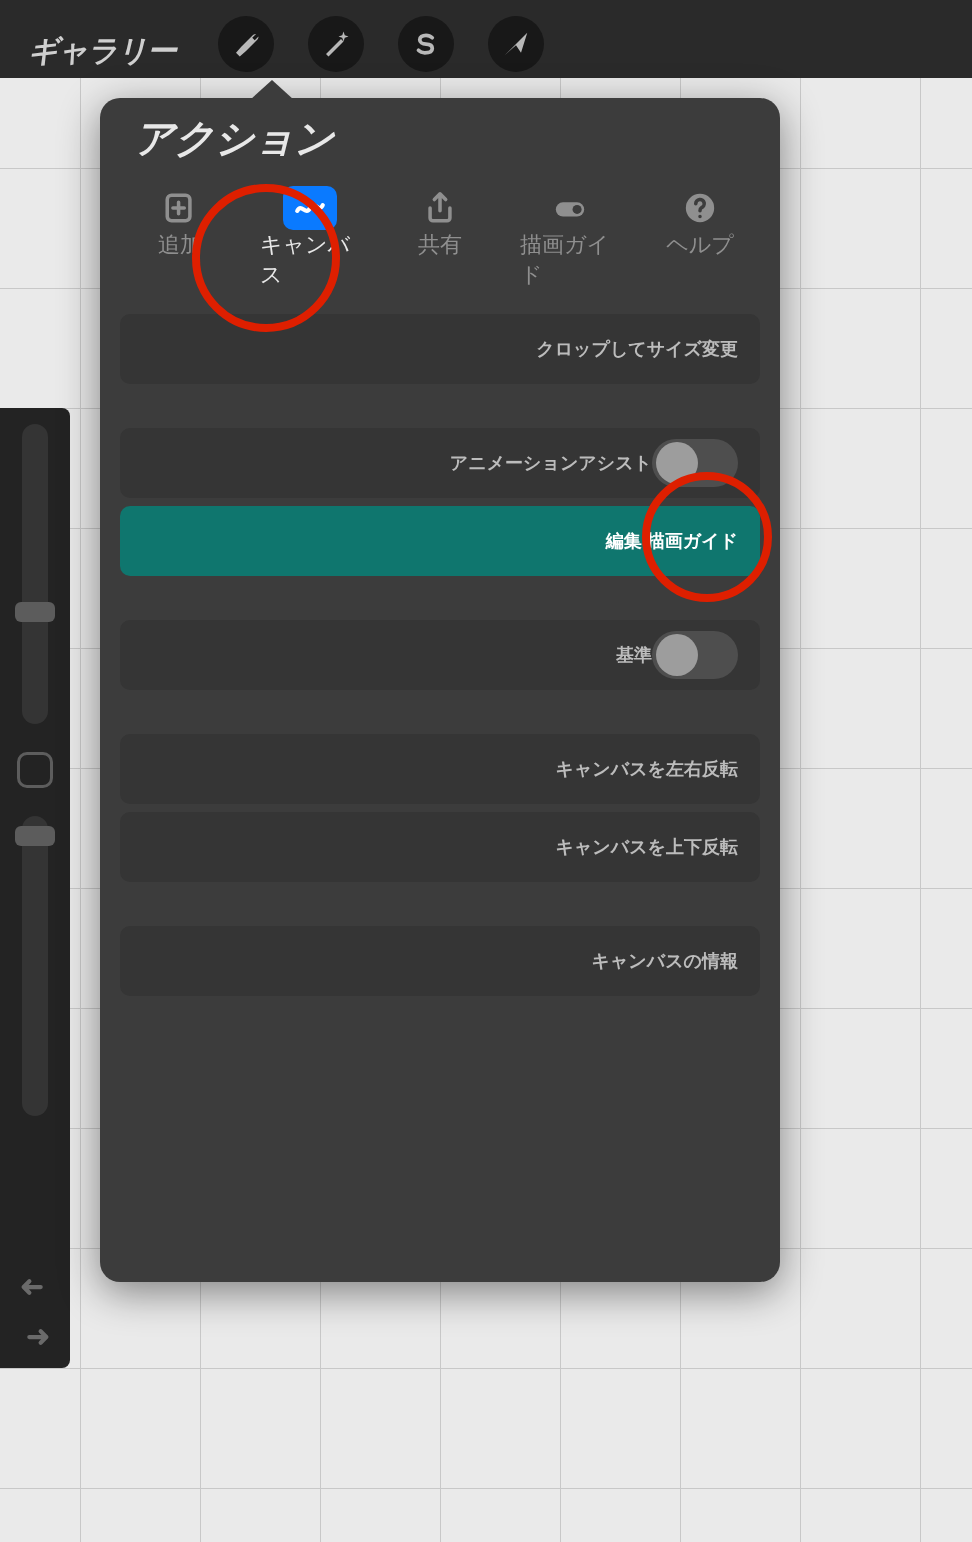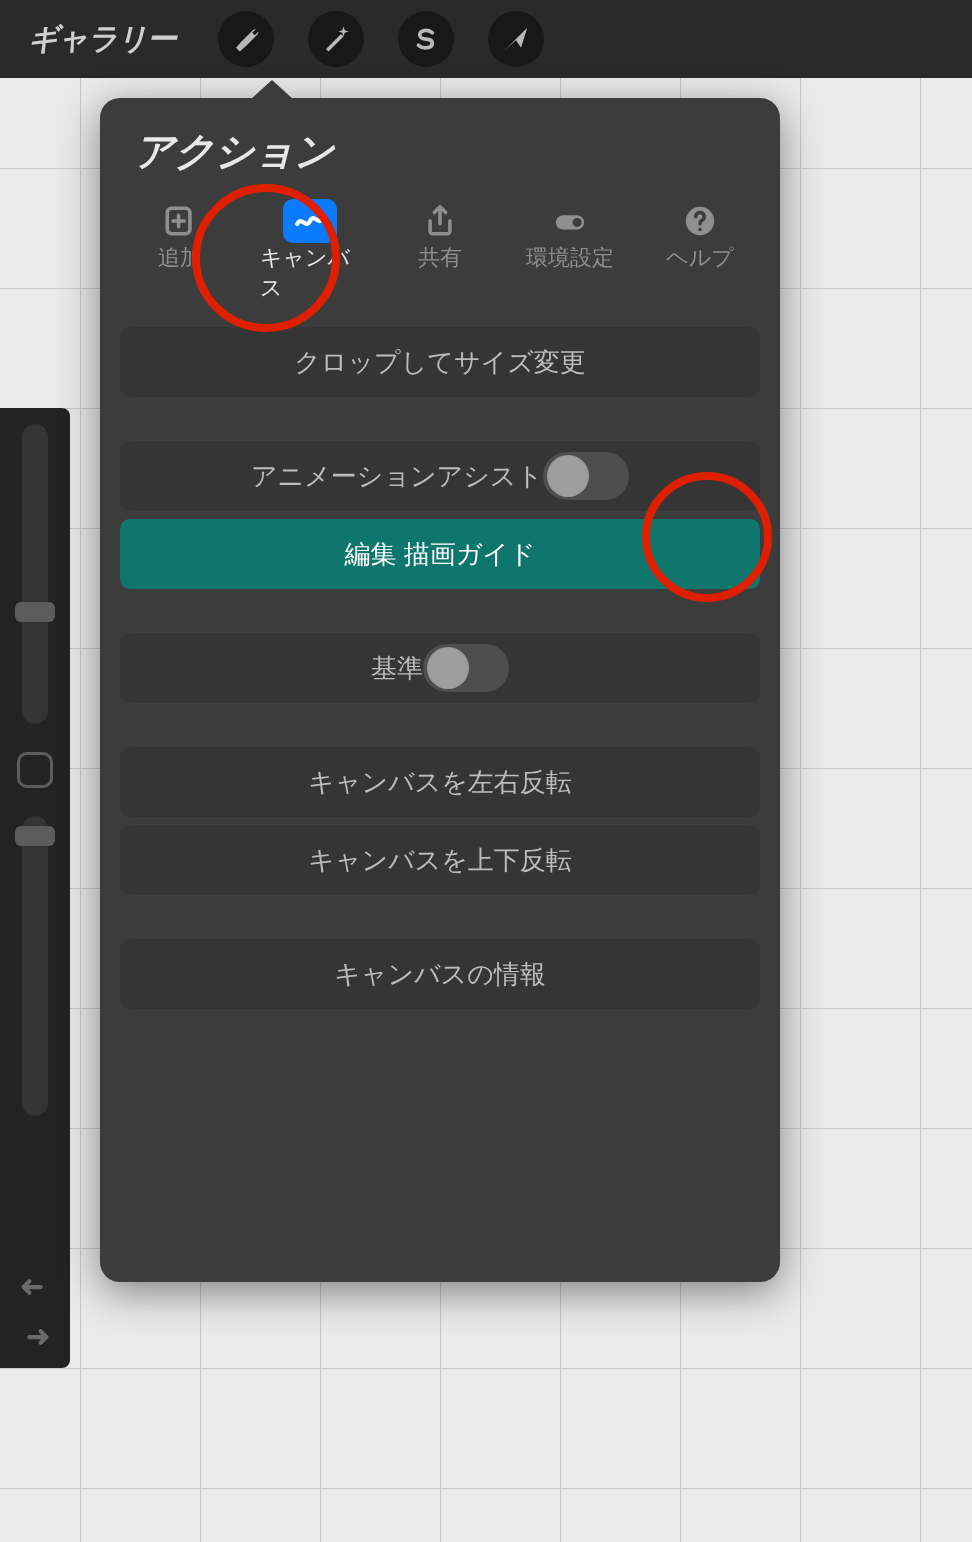--- a/index.html
+++ b/index.html
@@ -14,21 +14,21 @@
       background: #eaeaea;
       background-image:
         linear-gradient(#c8c8c8 1px, transparent 1px),
         linear-gradient(90deg, #c8c8c8 1px, transparent 1px);
       background-size: 120px 120px;
       background-position: -40px -30px;
     }
     
     .topbar {
       position: absolute; left: 0; top: 0; width: 100%; height: 78px;
-      background: #2a2a2a; display: flex; align-items: center; padding: 6px 28px;
+      background: #2a2a2a; display: flex; align-items: flex-end; padding: 6px 28px;
       gap: 34px;
     }
     .gallery-label {
       color: #cfcfcf; font-weight: 700; font-size: 30px; font-style: italic;
       letter-spacing: -1px; margin-right: 8px;
     }
     .top-btn {
       width: 56px; height: 56px; border-radius: 50%; background: #181818;
       display: flex; align-items: center; justify-content: center; cursor: pointer;
     }
@@ -54,21 +54,21 @@
     .undo, .redo {
       margin-top: auto; width: 50px; height: 50px; display: flex;
       align-items: center; justify-content: center;
     }
     .redo { margin-top: 0; margin-bottom: 6px; }
     .undo svg, .redo svg { width: 34px; height: 28px; fill: none; stroke: #6a6a6a; stroke-width: 3; }
     
     .popover {
       position: absolute; left: 100px; top: 98px; width: 680px; height: 1184px;
       background: #3c3c3c; border-radius: 20px; box-shadow: 0 10px 40px rgba(0,0,0,.45);
-      padding: 26px 20px 20px 20px;
+      padding: 13px 20px 20px 20px;
     }
     .pop-arrow {
       position: absolute; left: 150px; top: -18px; width: 0; height: 0;
       border-left: 22px solid transparent; border-right: 22px solid transparent;
       border-bottom: 20px solid #3c3c3c;
     }
     .pop-title {
       color: #e8e8e8; font-size: 40px; font-weight: 700; font-style: italic;
       padding-left: 14px; letter-spacing: -1px;
     }
@@ -87,22 +87,23 @@
     .tab-icon svg { width: 34px; height: 34px; fill: #8f8f8f; }
     .tab.active .tab-icon { background: #0a7aff; }
     .tab.active .tab-icon svg { fill: #fff; }
     .tab-label { color: #8f8f8f; font-size: 22px; }
     .tab.active .tab-label { color: #e8e8e8; }
     .list { display: flex; flex-direction: column; gap: 8px; }
     .spacer { height: 28px; }
     .row {
       height: 70px; background: #353535; border-radius: 10px;
       display: flex; align-items: center; padding: 0 22px;
-      color: #bcbcbc; font-size: 26px; justify-content: center;
+      color: #bcbcbc; font-size: 18px; justify-content: flex-end;
       cursor: pointer;
+      font-weight: bold;
     }
     .row.highlight { background: #0f766e; color: #fff; }
     .toggle {
       width: 86px; height: 48px; border-radius: 24px; background: #4e4e4e;
       position: relative;
     }
     .toggle.on { background: #0a7aff; }
     .toggle .knob {
       position: absolute; width: 42px; height: 42px; border-radius: 50%;
       background: #9d9d9d; top: 3px; left: 4px;
@@ -192,21 +193,21 @@
         </div>
       <div class="tab-label">共有</div>
     </div>
     <div class="tab">
       <div class="tab-icon">
           <svg viewBox="0 0 24 24">
             <rect x="2" y="8" width="20" height="10" rx="5"></rect>
             <circle cx="17" cy="13" r="3.2" fill="#3c3c3c"></circle>
           </svg>
         </div>
-      <div class="tab-label">環境設定</div>
+      <div class="tab-label">描画ガイド</div>
     </div>
     <div class="tab">
       <div class="tab-icon">
           <svg viewBox="0 0 24 24">
             <circle cx="12" cy="12" r="10"></circle>
             <path d="M9 9a3 3 0 1 1 4 2.8c-.9.5-1 1.2-1 2.2M12 18h.01" fill="none" stroke="#3c3c3c" stroke-width="2.5" stroke-linecap="round"></path>
           </svg>
         </div>
       <div class="tab-label">ヘルプ</div>
     </div>

